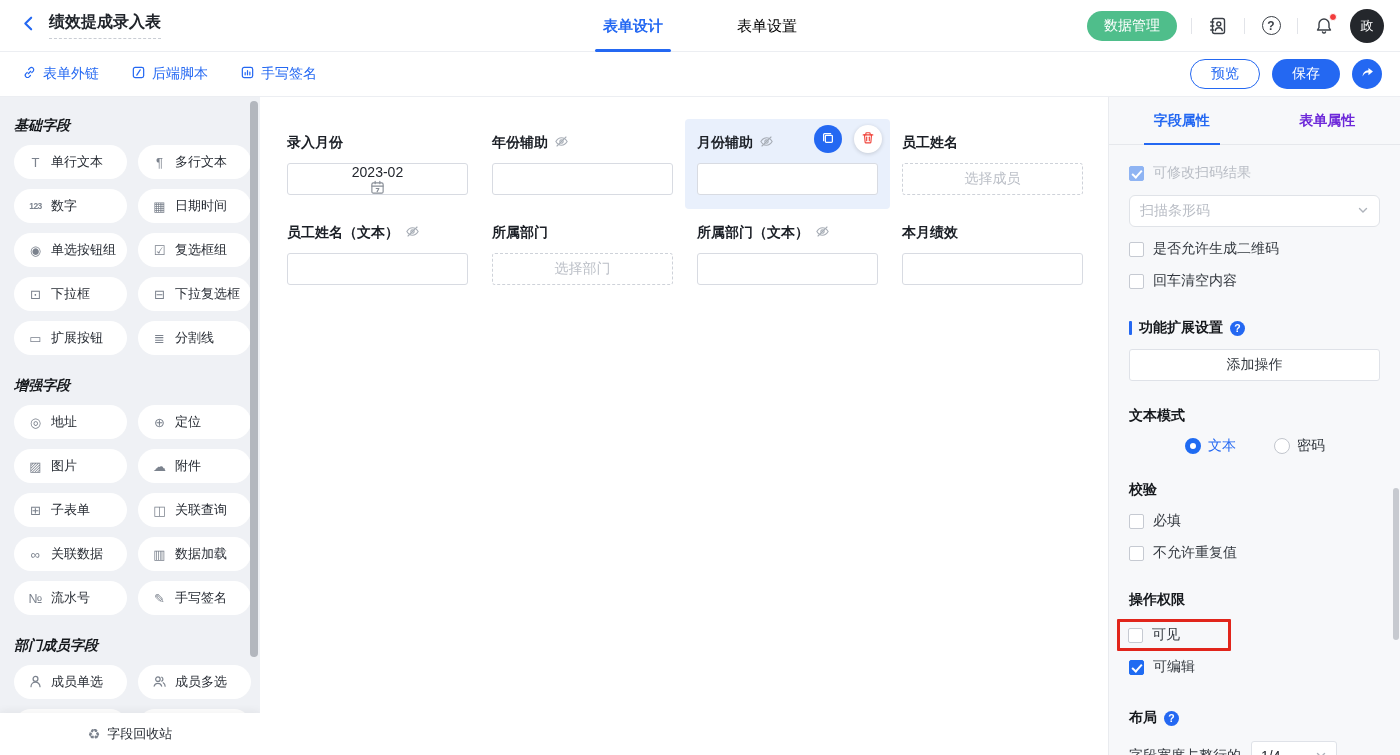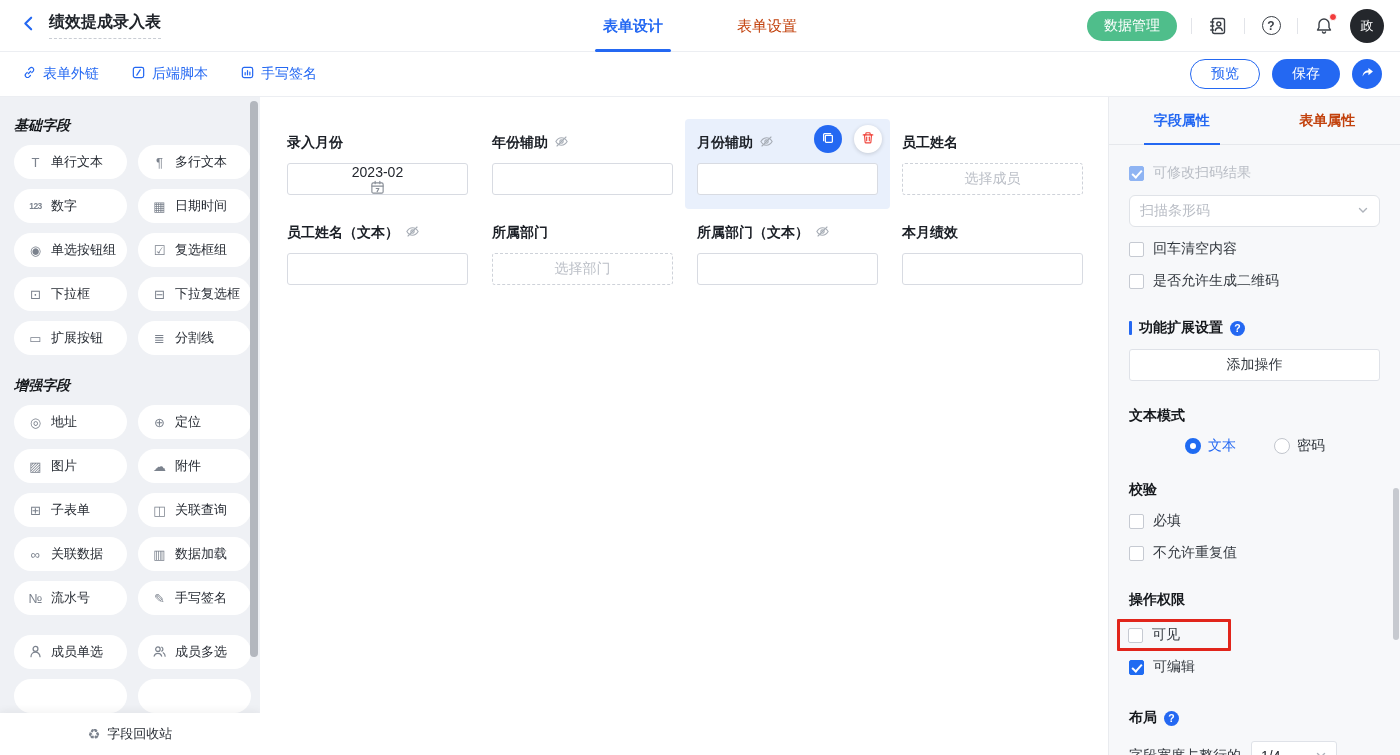--- a/index.html
+++ b/index.html
@@ -6,21 +6,21 @@
   html,body { width:1400px; height:755px; }
   body { font-family:"Liberation Sans","DejaVu Sans",sans-serif; background:#fff; overflow:hidden; }
   .app { width:1400px; height:755px; display:flex; flex-direction:column; background:#fff; }
 
   
   .hdr { flex:0 0 52px; border-bottom:1px solid #eceef2; display:flex; align-items:center; position:relative; padding:0 16px 0 20px; }
   .hleft { display:flex; align-items:center; gap:12px; }
   .back-btn { display:flex; align-items:center; cursor:pointer; }
   .hdr-title { font-size:16px; font-weight:600; color:#21252b; border-bottom:1px dashed #c9cdd4; padding-bottom:5px; }
   .htabs { position:absolute; left:50%; transform:translateX(-50%); top:0; height:52px; display:flex; gap:58px; }
-  .top-tab { height:100%; display:flex; align-items:center; font-size:15px; color:#c2410c; padding:0 8px; position:relative; cursor:pointer; }
+  .top-tab { height:100%; display:flex; align-items:center; font-size:15px; color:#000000; padding:0 8px; position:relative; cursor:pointer; }
   .top-tab.active { color:#2468f2; font-weight:600; }
   .top-tab.active::after { content:""; position:absolute; left:0; right:0; bottom:0; height:3px; background:#2468f2; border-radius:2px; }
   .hright { margin-left:auto; display:flex; align-items:center; gap:14px; }
   .pill-green { height:30px; padding:0 17px; border:none; border-radius:15px; background:#4fbe8b; color:#fff; font-size:14px; cursor:pointer; }
   .vdiv { width:1px; height:16px; background:#e2e4e9; }
   .h-ico { width:24px; height:24px; display:flex; align-items:center; justify-content:center; position:relative; cursor:pointer; }
   .help-circle { width:19px; height:19px; border:1.5px solid #3a3f46; border-radius:50%; color:#3a3f46; font-size:12px; font-weight:600; display:flex; align-items:center; justify-content:center; }
   .red-dot { position:absolute; top:-1px; right:-1px; width:8px; height:8px; background:#f23c3c; border:1.5px solid #fff; border-radius:50%; }
   .avatar { width:34px; height:34px; border-radius:50%; background:#24272c; color:#fff; font-size:13px; display:flex; align-items:center; justify-content:center; cursor:pointer; }
 
@@ -55,21 +55,21 @@
   .f-input { height:32px; border:1px solid #d8dbe2; border-radius:3px; background:#fff; display:flex; align-items:center; justify-content:space-between; padding:0 10px; font-size:14px; color:#23272e;flex-direction:column; }
   .f-dashed { height:32px; border:1px dashed #ced2d9; border-radius:3px; display:flex; align-items:center; justify-content:center; font-size:14px; color:#bbbfc7; cursor:pointer; }
   .cell-actions { position:absolute; top:6px; right:8px; display:flex; gap:12px; }
   .act { width:28px; height:28px; border-radius:50%; border:none; display:flex; align-items:center; justify-content:center; cursor:pointer; }
   .act.copy { background:#2468f2; }
   .act.del { background:#fff; box-shadow:0 1px 4px rgba(0,0,0,.16); }
 
   
   .pn { flex:0 0 292px; background:#f7f8fa; border-left:1px solid #e9ebef; position:relative; }
   .p-tabs { height:48px; display:flex; border-bottom:1px solid #e6e8ec; }
-  .p-tab { flex:1; display:flex; align-items:center; justify-content:center; font-size:14px; font-weight:600; color:#c2410c; position:relative; cursor:pointer; }
+  .p-tab { flex:1; display:flex; align-items:center; justify-content:center; font-size:14px; font-weight:600; color:#6d28d9; position:relative; cursor:pointer; }
   .p-tab.active { color:#2468f2; }
   .p-tab.active::after { content:""; position:absolute; bottom:-1px; left:50%; transform:translateX(-50%); width:76px; height:2px; background:#2468f2; }
   .p-body { padding:18px 20px 0 20px; font-size:14px; color:#33383f; }
   .cb-row { display:flex; align-items:center; gap:9px; height:20px; margin-top:12px; cursor:pointer; }
   .cb-row.first { margin-top:0; }
   .cb { width:15px; height:15px; flex:0 0 15px; border:1px solid #c6cad2; border-radius:2px; background:#fff; position:relative; }
   .cb.checked { background:#1f6bf2; border-color:#1f6bf2; }
   .cb.checked::after { content:""; position:absolute; left:4px; top:1px; width:4px; height:8px; border:solid #fff; border-width:0 2px 2px 0; transform:rotate(42deg); }
   .cb.dis { background:#8fb4f3; border-color:#8fb4f3; }
   .txt-dis { color:#b9bdc5; }
@@ -259,20 +259,21 @@
           <div class="pill">
               <span class="pic">№</span>
               <span>流水号</span>
             </div>
           <div class="pill">
               <span class="pic">✎</span>
               <span>手写签名</span>
             </div>
         </div>
 
+        <div class="sb-title">部门成员字段</div>
         <div class="sb-grid">
           <div class="pill">
               <span class="pic"><svg width="15" height="15" viewBox="0 0 16 16" fill="none" stroke="#7b828d" stroke-width="1.3" stroke-linecap="round">
                   <circle cx="8" cy="5.2" r="2.6"></circle>
                   <path d="M3.2 13.5a4.8 4.8 0 0 1 9.6 0"></path>
                 </svg></span>
               <span>成员单选</span>
             </div>
           <div class="pill">
               <span class="pic"><svg width="15" height="15" viewBox="0 0 16 16" fill="none" stroke="#7b828d" stroke-width="1.3" stroke-linecap="round">
@@ -418,25 +419,25 @@
 
         <div class="p-select">
           <span>扫描条形码</span>
           <span><svg width="12" height="12" viewBox="0 0 12 12" fill="none" stroke="#aeb3bb" stroke-width="1.4" stroke-linecap="round">
                 <path d="M2.5 4.5 6 8l3.5-3.5"></path>
               </svg></span>
         </div>
 
         <div class="cb-row">
           <span class="cb"></span>
-          <span>回车清空内容</span>
+          <span>是否允许生成二维码</span>
         </div>
         <div class="cb-row">
           <span class="cb"></span>
-          <span>是否允许生成二维码</span>
+          <span>回车清空内容</span>
         </div>
 
         <div class="sec-head">
           <span class="sec-bar"></span>
           <span>功能扩展设置</span>
           <span class="q-ico">?</span>
         </div>
         <button class="add-btn">添加操作</button>
 
         <div class="sub-head">文本模式</div>

